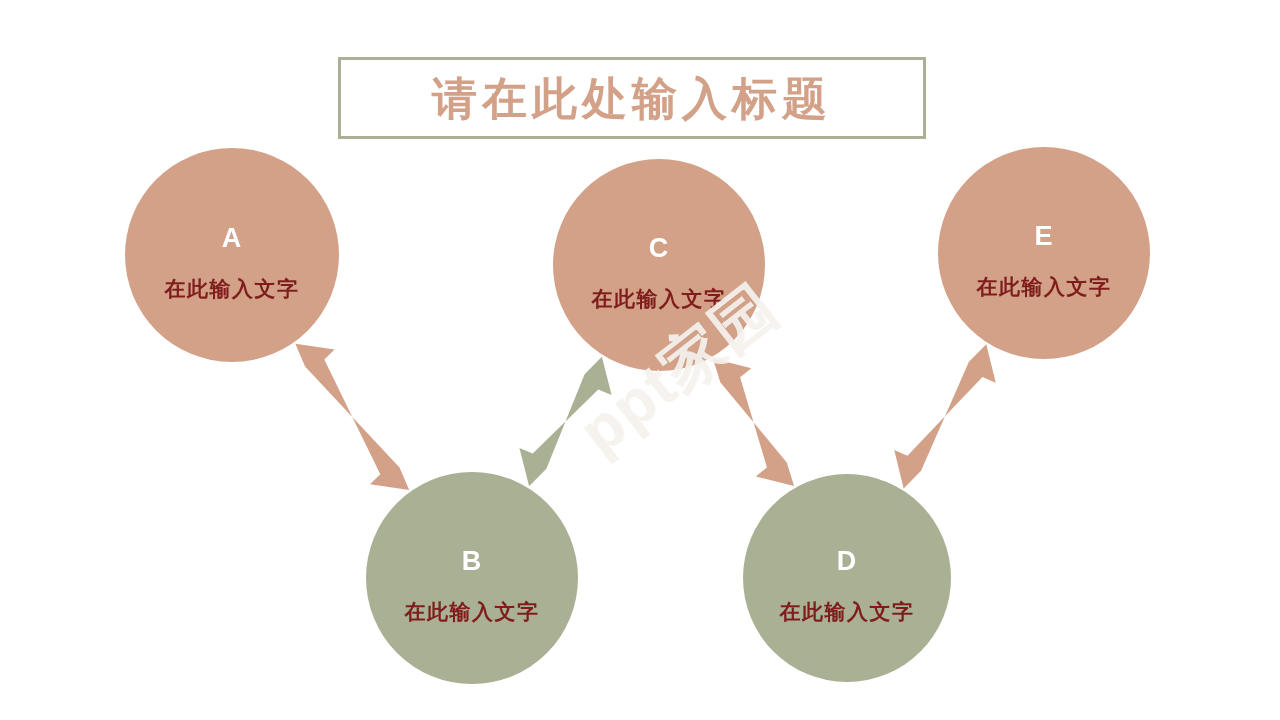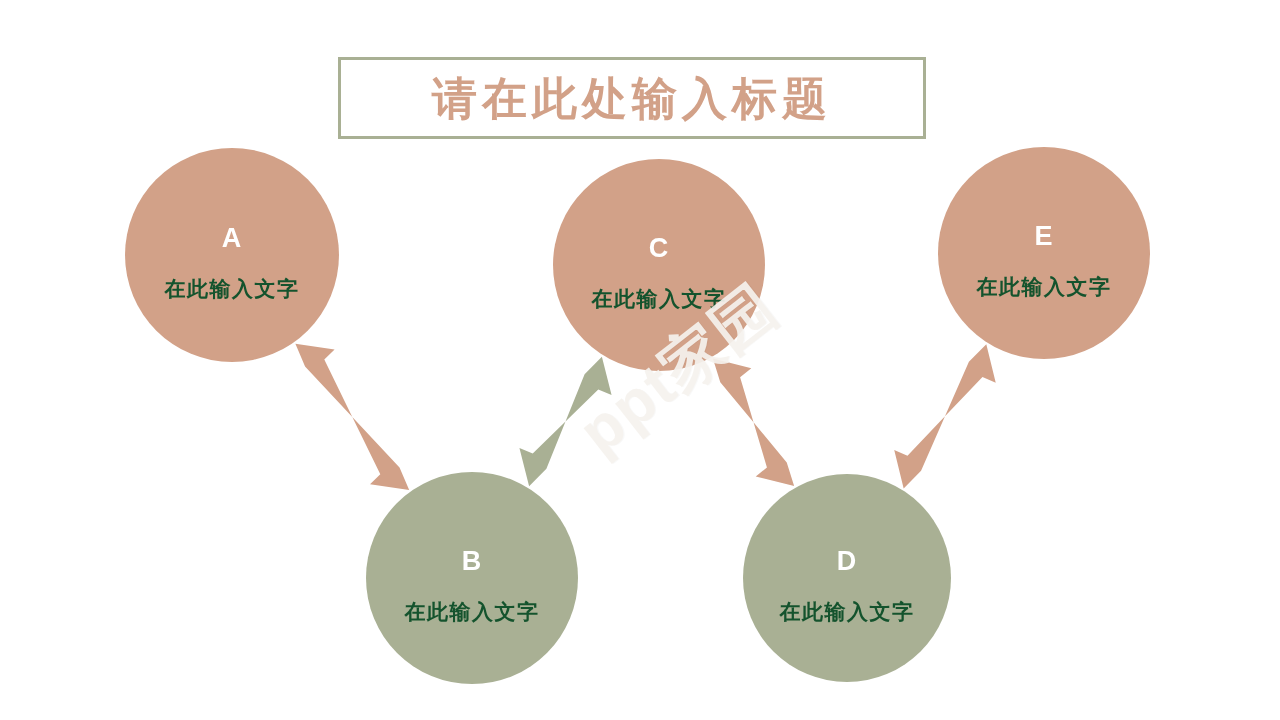--- a/index.html
+++ b/index.html
@@ -91,21 +91,21 @@
   }
   .node .node-letter {
     color: #ffffff;
     font-size: 27px;
     font-weight: bold;
     line-height: 1.1;
     letter-spacing: 1px;
     font-family: "Liberation Sans", "DejaVu Sans", sans-serif;
   }
   .node .node-label {
-    color: #14532d;
+    color: #7f1d1d;
     font-size: 21px;
     font-weight: bold;
     line-height: 1.2;
     margin-top: 23px;
     letter-spacing: 1.5px;
     white-space: nowrap;
     font-family: "DejaVu Sans", "Liberation Sans", sans-serif;
   }
   .node-inner {
     display: flex;

